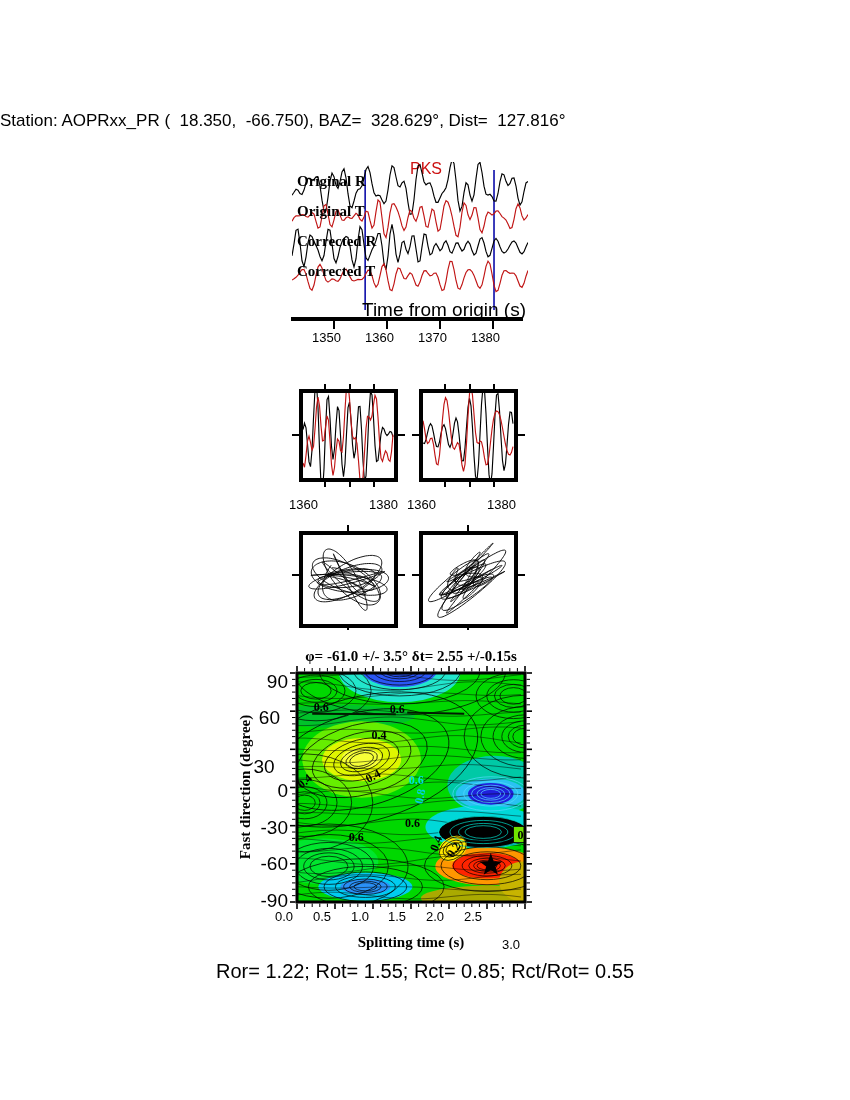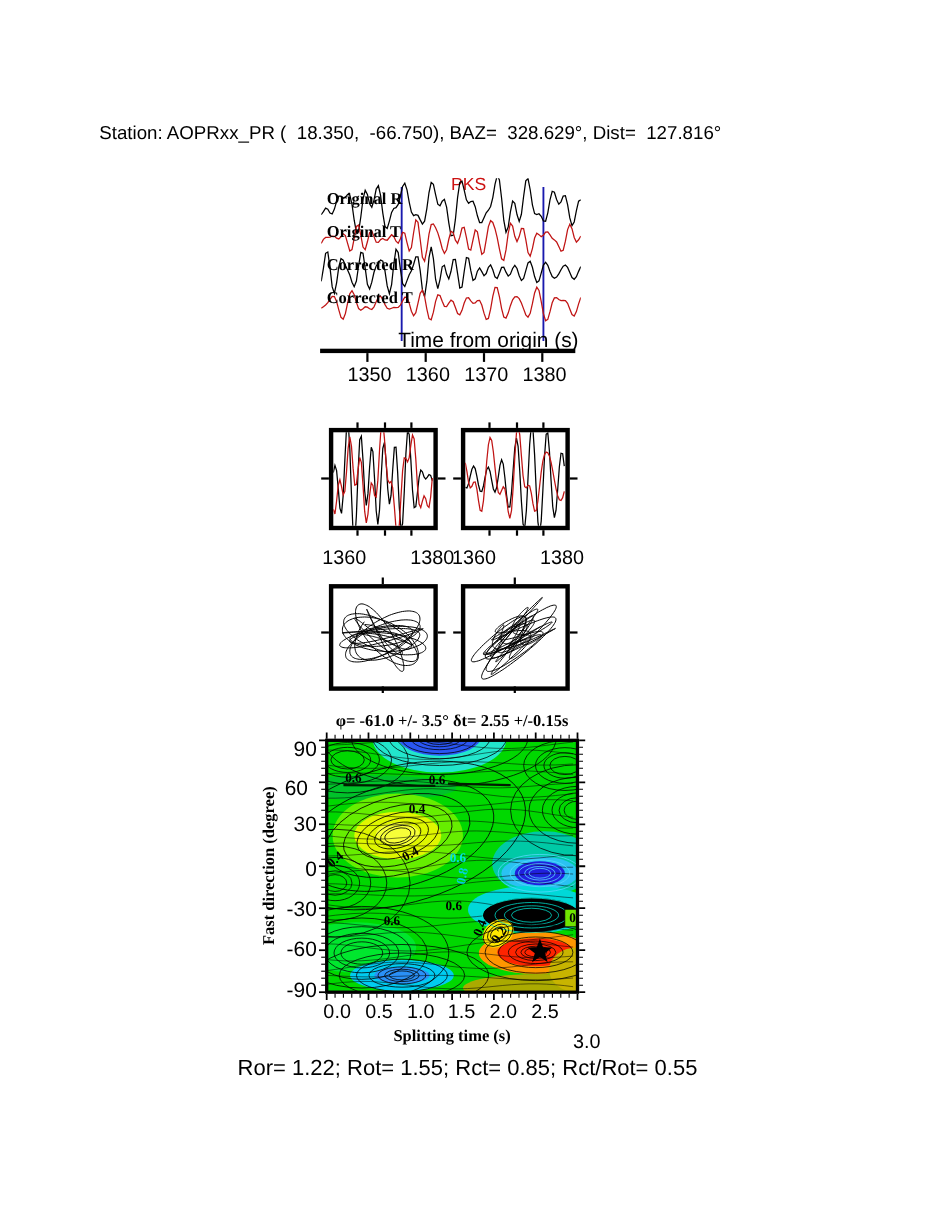--- a/index.html
+++ b/index.html
@@ -1,23 +1,23 @@
 <!DOCTYPE html>
 <html><head>
 <meta charset="utf-8">
 <style>
   html,body{margin:0;padding:0;background:#fff;}
   #page{position:relative;width:850px;height:1100px;background:#ffffff;overflow:hidden;
         font-family:"Liberation Sans",sans-serif;color:#000;}
   .abs{position:absolute;}
   .pre{white-space:pre;}
-  .hdr{width:746px;text-align:center;font-size:17px;letter-spacing:0px;}
+  .hdr{width:746px;font-size:17px;letter-spacing:0px;}
   .serifb{font-family:"Liberation Serif","DejaVu Serif",serif;font-weight:bold;}
   .tick{background:#000;}
-  .ticklabel{font-size:18px;text-align:right;}
+  .ticklabel{font-size:13px;text-align:left;}
   .ylab{font-size:19px;text-align:right;}
   svg{display:block;}
 </style>
 </head>
 <body>
 
 <div id="page">
 
   <div class="abs hdr pre" style="top:111px;left:0;">Station: AOPRxx_PR (  18.350,  -66.750), BAZ=  328.629°, Dist=  127.816°</div>
 
@@ -101,21 +101,21 @@
   <div class="abs tick" style="left:467px;top:525px;width:2px;height:6px;"></div>
   <div class="abs tick" style="left:467px;top:624px;width:2px;height:6px;"></div>
   <div class="abs tick" style="left:412px;top:574px;width:7px;height:2px;"></div>
   <div class="abs tick" style="left:518px;top:574px;width:7px;height:2px;"></div>
 
   <div class="abs serifb" style="left:281px;top:648px;width:260px;text-align:center;font-size:15px;">φ= -61.0 +/- 3.5° δt= 2.55 +/-0.15s</div>
   <div class="abs serifb" style="left:132px;top:777px;width:230px;height:20px;text-align:center;font-size:15px;transform:rotate(-90deg);">Fast direction (degree)</div>
 
   <div class="abs ylab" style="left:240px;top:671px;width:48px;">90</div>
   <div class="abs ylab" style="left:232px;top:707px;width:48px;">60</div>
-  <div class="abs ylab" style="left:240px;top:739px;width:48px;">30</div>
+  <div class="abs ylab" style="left:240px;top:756px;width:48px;text-align:center;">30</div>
   <div class="abs ylab" style="left:240px;top:780px;width:48px;">0</div>
   <div class="abs ylab" style="left:240px;top:817px;width:48px;">-30</div>
   <div class="abs ylab" style="left:240px;top:853px;width:48px;">-60</div>
   <div class="abs ylab" style="left:240px;top:890px;width:48px;">-90</div>
 
   <svg id="contour" class="abs" style="left:290px;top:666px;" width="242" height="243" viewBox="0 0 242 243">
       <defs>
         <clipPath id="plotclip">
           <rect x="7" y="7" width="228" height="229"></rect>
         </clipPath>

